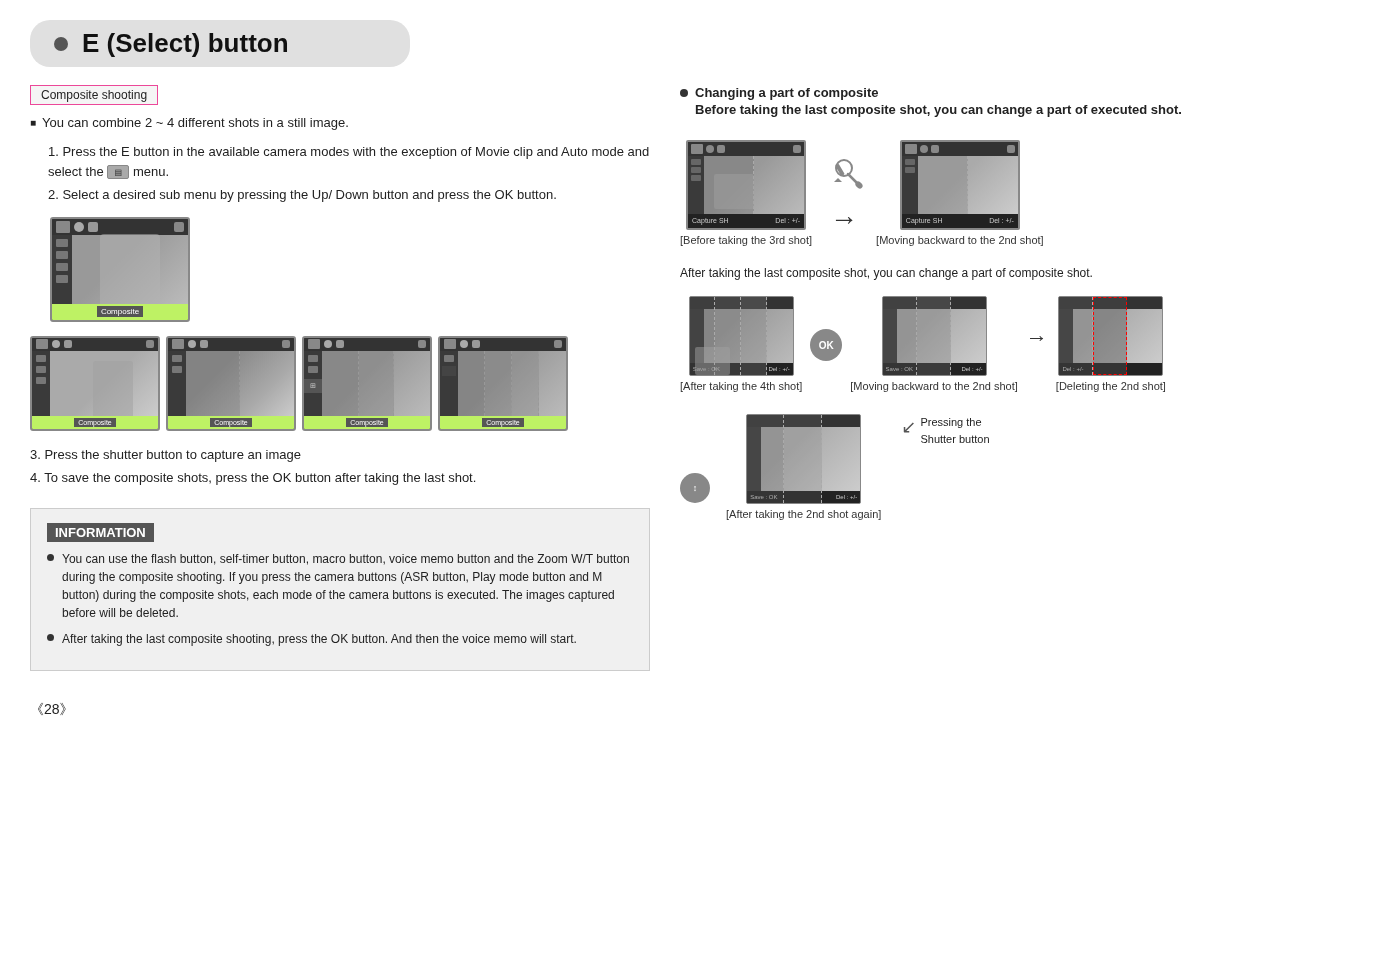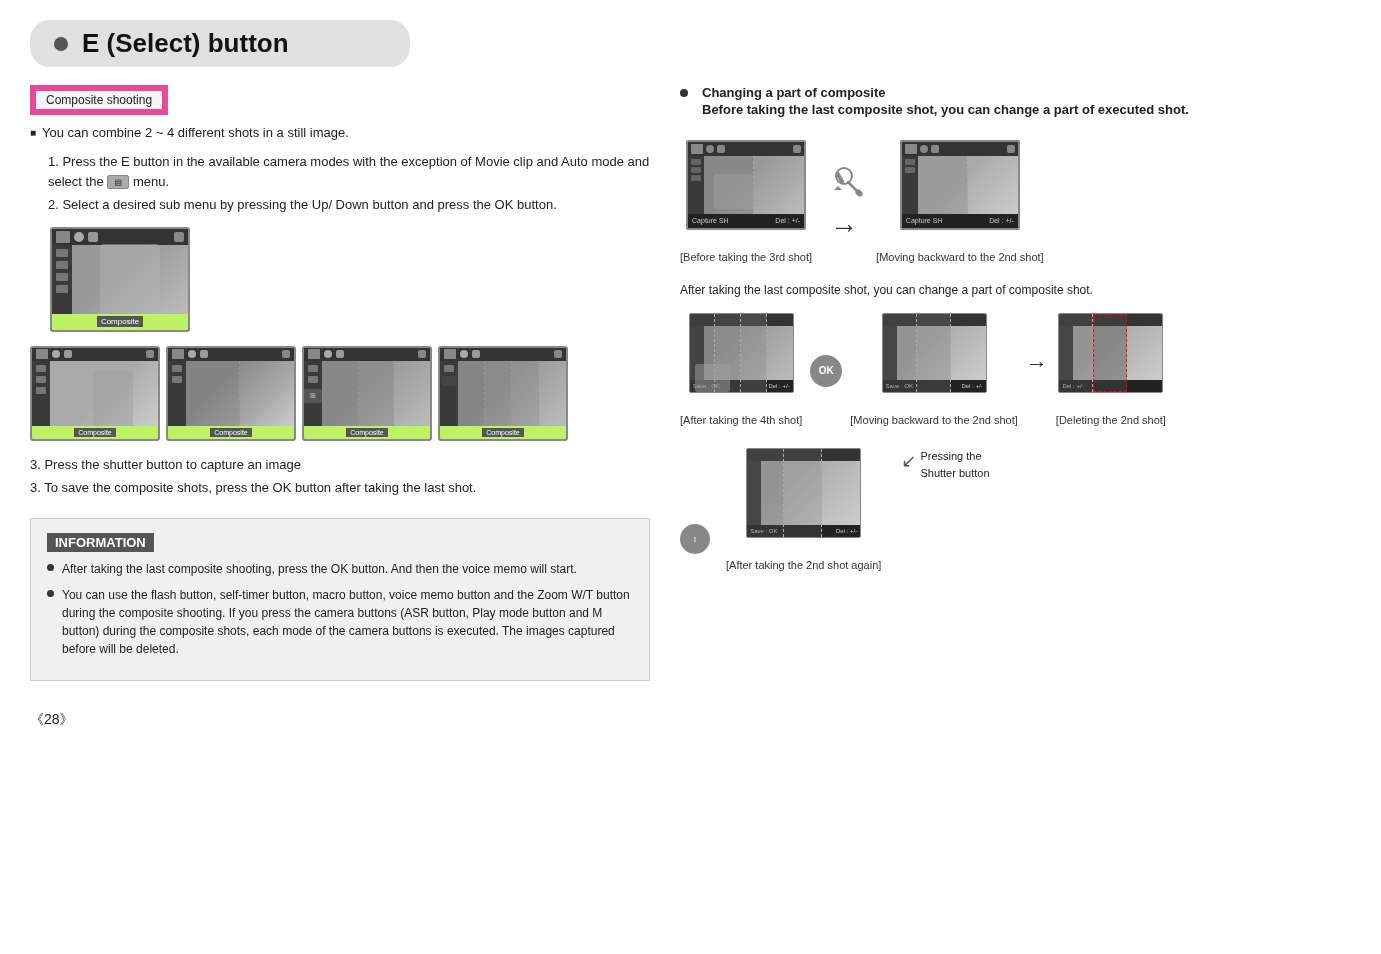--- a/index.html
+++ b/index.html
@@ -44,21 +44,21 @@
     .left-col {
       flex: 0 0 620px;
     }
     .right-col {
       flex: 1;
     }
 
     
     .section-label {
       display: inline-block;
-      border: 6px solid #ec4899;
+      border: 1px solid #ec4899;
       padding: 2px 10px;
       font-size: 12px;
       margin-bottom: 10px;
       background: #f5f5f5;
     }
 
     
     .instructions {
       margin-bottom: 12px;
     }
@@ -205,38 +205,38 @@
     .page-number {
       margin-top: 30px;
       font-size: 14px;
     }
 
     
     .right-section-header {
       display: flex;
       align-items: flex-start;
       margin-bottom: 8px;
-      gap: 14px;
+      gap: 7px;
     }
     .right-section-header .dot {
       width: 8px; height: 8px;
       background: #333;
       border-radius: 50%;
       margin-top: 4px;
       flex-shrink: 0;
     }
     .right-section-header p {
       font-size: 13px;
       font-weight: bold;
     }
 
     .caption-text {
       font-size: 11px;
       color: #333;
-      margin-top: 20px;
+      margin-top: 3px;
       line-height: 1.4;
     }
 
     
     .arrow-right {
       font-size: 28px;
       color: #333;
       align-self: center;
     }
 
@@ -526,33 +526,33 @@
         </div>
         <div class="bottom-bar" style="height:13px;">
           <span class="composite-label" style="font-size:7px;">Composite</span>
         </div>
       </div>
     </div>
 
     
     <div class="steps">
       <p style="margin-bottom:4px;">3. Press the shutter button to capture an image</p>
-      <p>3. To save the composite shots, press the OK button after taking the last shot.</p>
+      <p>4. To save the composite shots, press the OK button after taking the last shot.</p>
     </div>
 
     
     <div class="info-box">
       <div class="info-title">INFORMATION</div>
       <div class="info-item">
         <div class="dot"></div>
-        <span>After taking the last composite shooting, press the OK button. And then the voice memo will start.</span>
+        <span>You can use the flash button, self-timer button, macro button, voice memo button and the Zoom W/T button during the composite shooting. If you press the camera buttons (ASR button, Play mode button and M button) during the composite shots, each mode of the camera buttons is executed. The images captured before will be deleted.</span>
       </div>
       <div class="info-item">
         <div class="dot"></div>
-        <span>You can use the flash button, self-timer button, macro button, voice memo button and the Zoom W/T button during the composite shooting. If you press the camera buttons (ASR button, Play mode button and M button) during the composite shots, each mode of the camera buttons is executed. The images captured before will be deleted.</span>
+        <span>After taking the last composite shooting, press the OK button. And then the voice memo will start.</span>
       </div>
     </div>
 
     
     <div class="page-number">《28》</div>
   </div>
 
   <div class="right-col">
 
     <div class="right-section-header">

